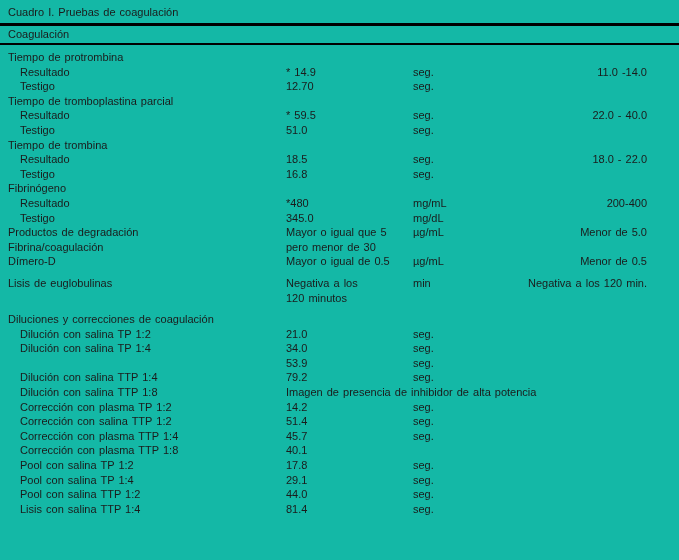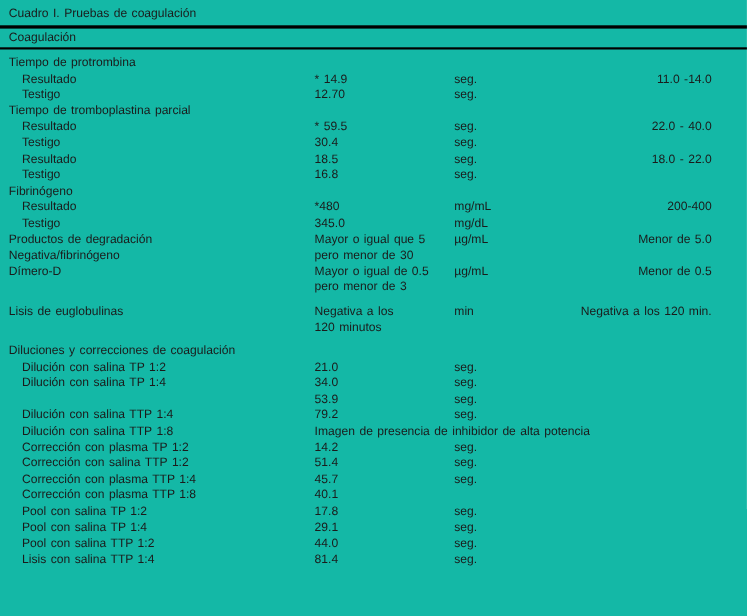--- a/index.html
+++ b/index.html
@@ -115,22 +115,25 @@
         <span class="c-label">Tiempo de tromboplastina parcial</span>
       </div>
       <div class="row">
         <span class="c-label indent">Resultado</span>
         <span class="c-value">* 59.5</span>
         <span class="c-unit">seg.</span>
         <span class="c-ref">22.0 - 40.0</span>
       </div>
       <div class="row">
         <span class="c-label indent">Testigo</span>
-        <span class="c-value">30.4</span>
-        <span class="c-unit">seg.</span>
+        <span class="c-value">51.0</span>
+        <span class="c-unit">seg.</span>
+      </div>
+      <div class="row">
+        <span class="c-label">Tiempo de trombina</span>
       </div>
       <div class="row">
         <span class="c-label indent">Resultado</span>
         <span class="c-value">18.5</span>
         <span class="c-unit">seg.</span>
         <span class="c-ref">18.0 - 22.0</span>
       </div>
       <div class="row">
         <span class="c-label indent">Testigo</span>
         <span class="c-value">16.8</span>
@@ -150,31 +153,28 @@
         <span class="c-value">345.0</span>
         <span class="c-unit">mg/dL</span>
       </div>
       <div class="row">
         <span class="c-label">Productos de degradación</span>
         <span class="c-value">Mayor o igual que 5</span>
         <span class="c-unit">µg/mL</span>
         <span class="c-ref">Menor de 5.0</span>
       </div>
       <div class="row">
-        <span class="c-label">Negativa/fibrinógeno</span>
+        <span class="c-label">Fibrina/coagulación</span>
         <span class="c-value">pero menor de 30</span>
       </div>
       <div class="row">
         <span class="c-label">Dímero-D</span>
         <span class="c-value">Mayor o igual de 0.5</span>
         <span class="c-unit">µg/mL</span>
         <span class="c-ref">Menor de 0.5</span>
-      </div>
-      <div class="row">
-        <span class="c-value">pero menor de 3</span>
       </div>
       <div class="row gap">
         <span class="c-label">Lisis de euglobulinas</span>
         <span class="c-value">Negativa a los</span>
         <span class="c-unit">min</span>
         <span class="c-ref">Negativa a los 120 min.</span>
       </div>
       <div class="row">
         <span class="c-value">120 minutos</span>
       </div>

